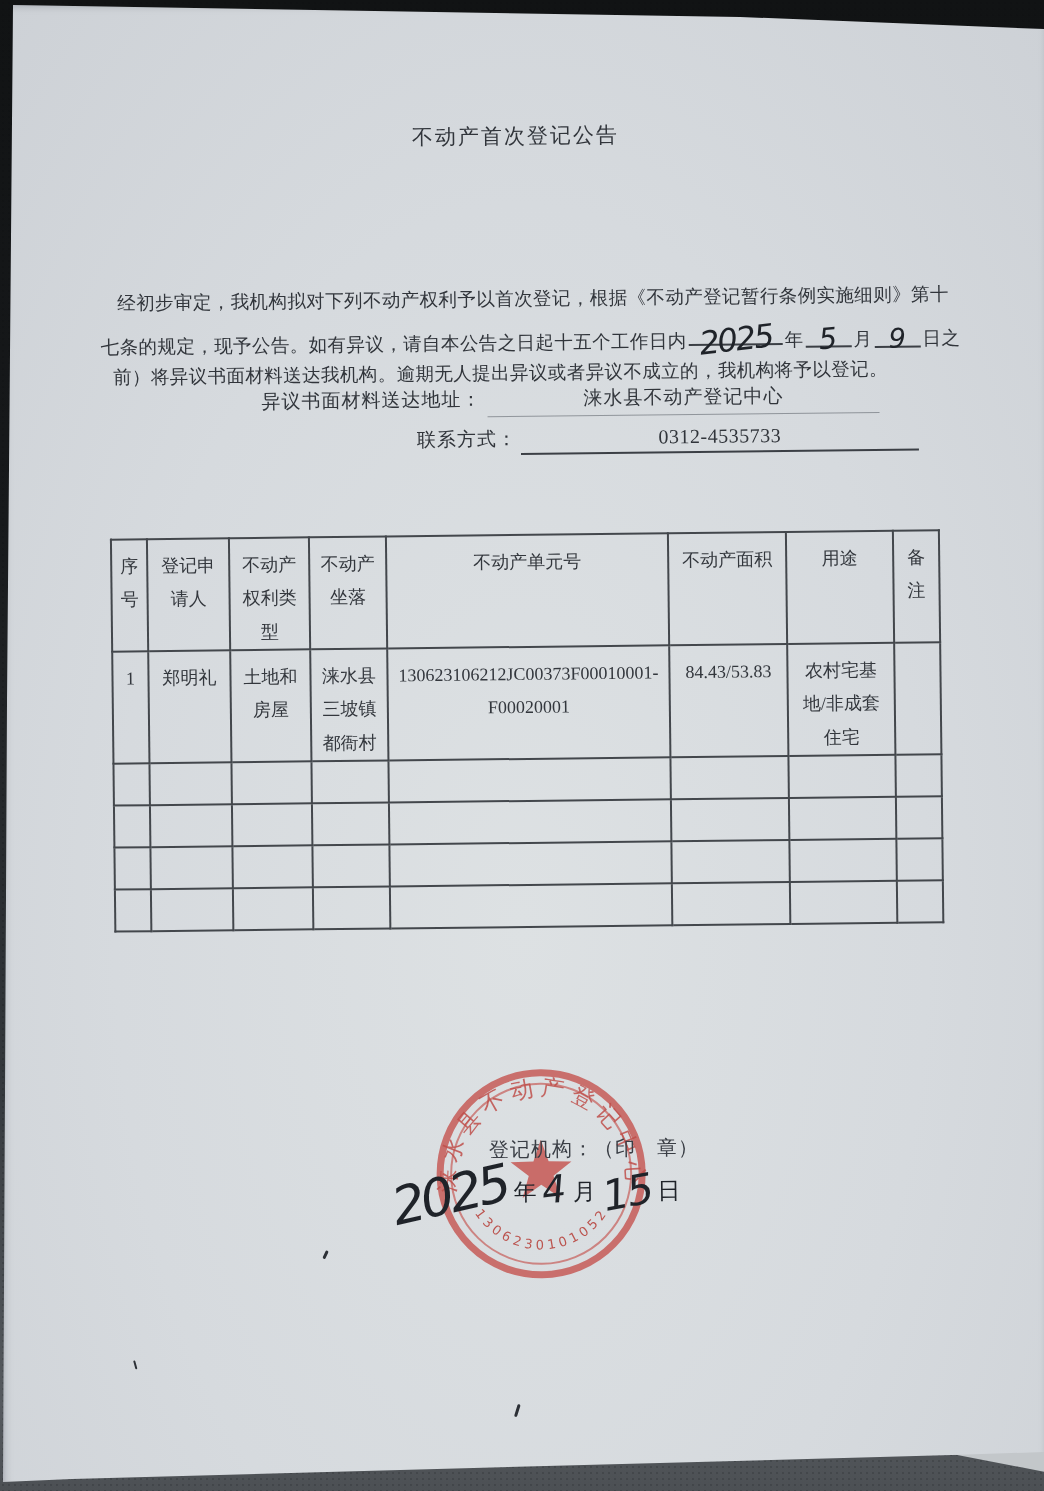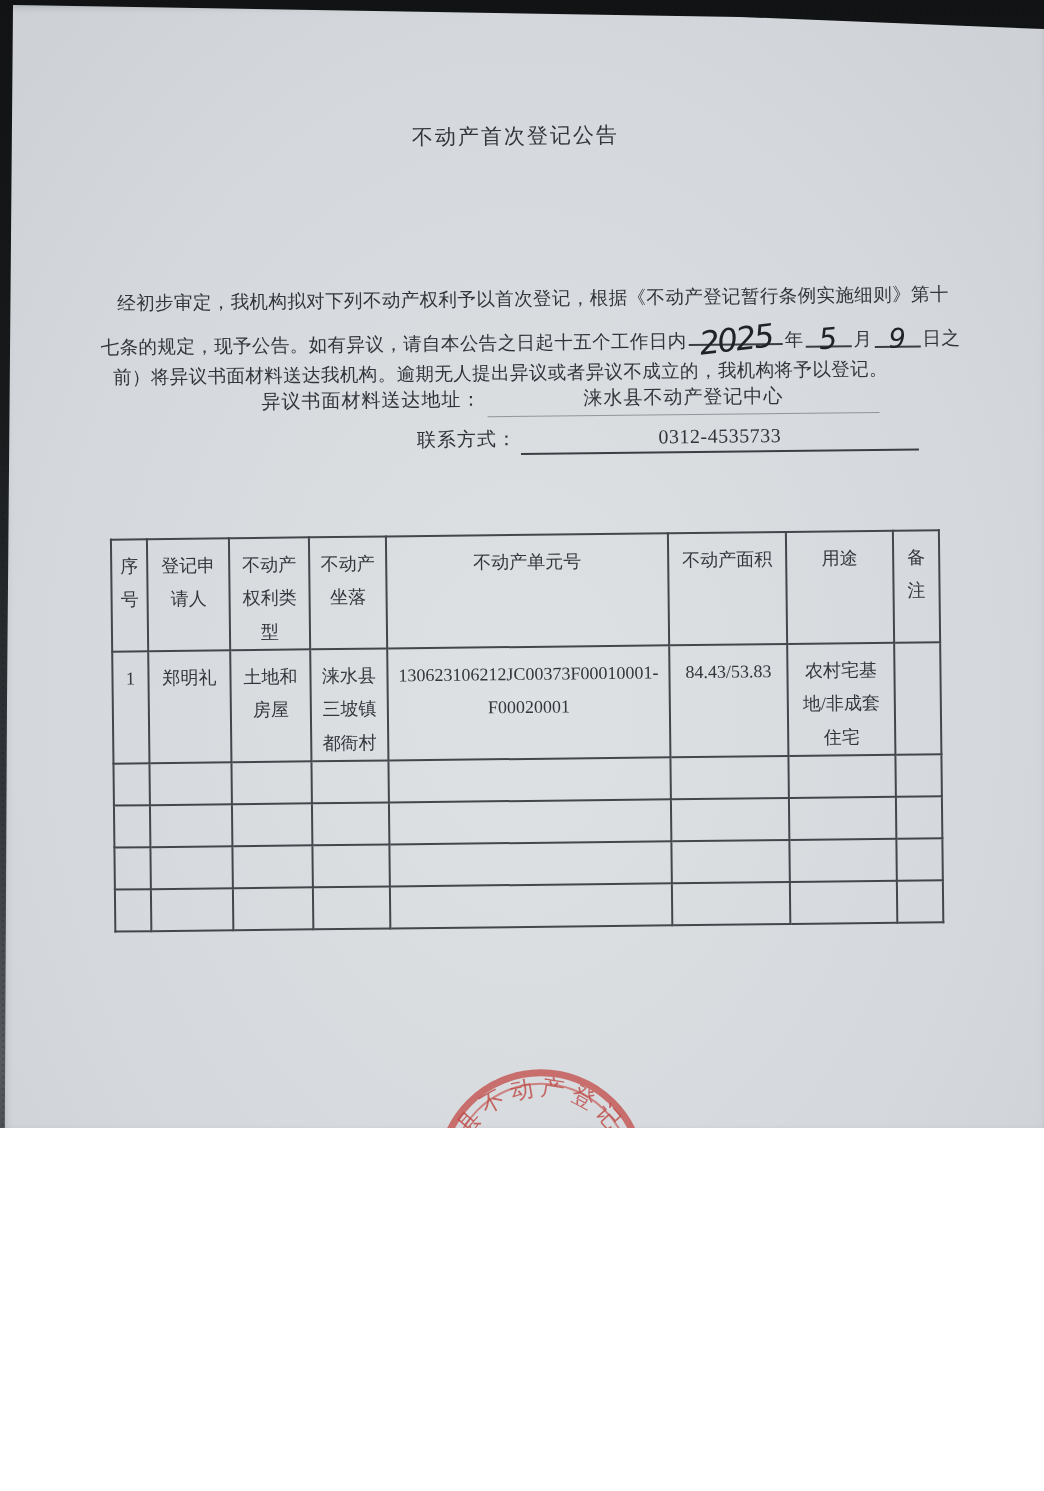--- a/index.html
+++ b/index.html
@@ -1,18 +1,18 @@
 <!DOCTYPE html>
 <html><head>
 <meta charset="utf-8">
 <style>
   html,body{margin:0;padding:0;}
   .frame{
     position:relative;
-    width:1044px;height:1128px;
+    width:1044px;height:1491px;
     overflow:hidden;
     background:linear-gradient(180deg,#111314 0%,#17191b 35%,#34383c 72%,#565a5f 94%,#4c5054 100%);
     font-family:"Liberation Serif","DejaVu Serif",serif;
   }
   .desk-noise{
     position:absolute;inset:0;
     background-image:radial-gradient(rgba(8,10,12,.55) 1px, transparent 1.4px);
     background-size:6px 6px;
     opacity:.28;
   }

